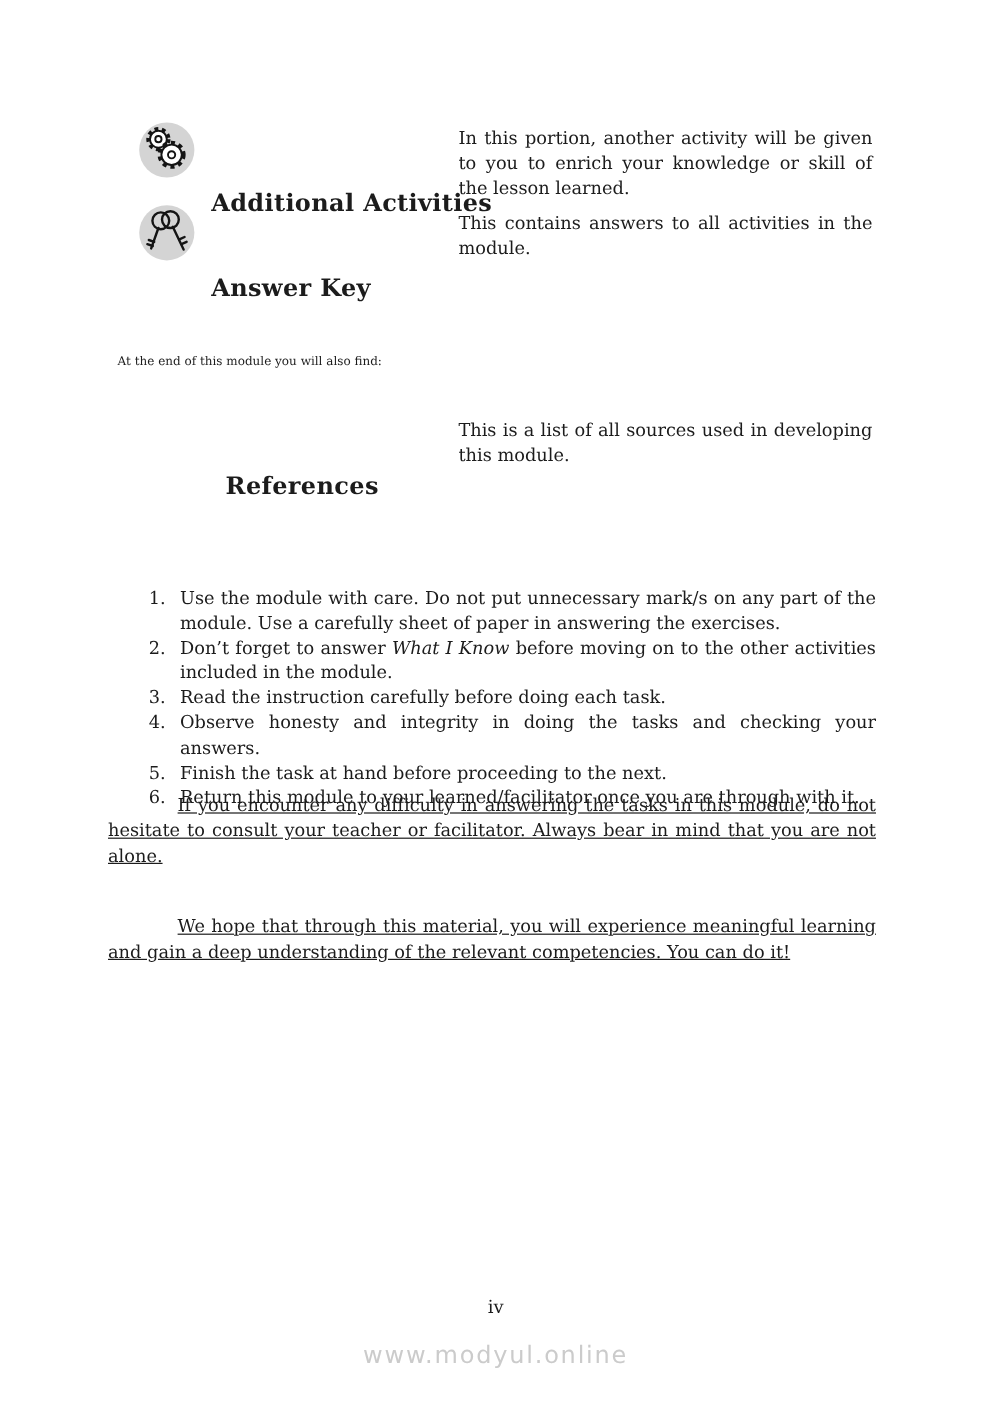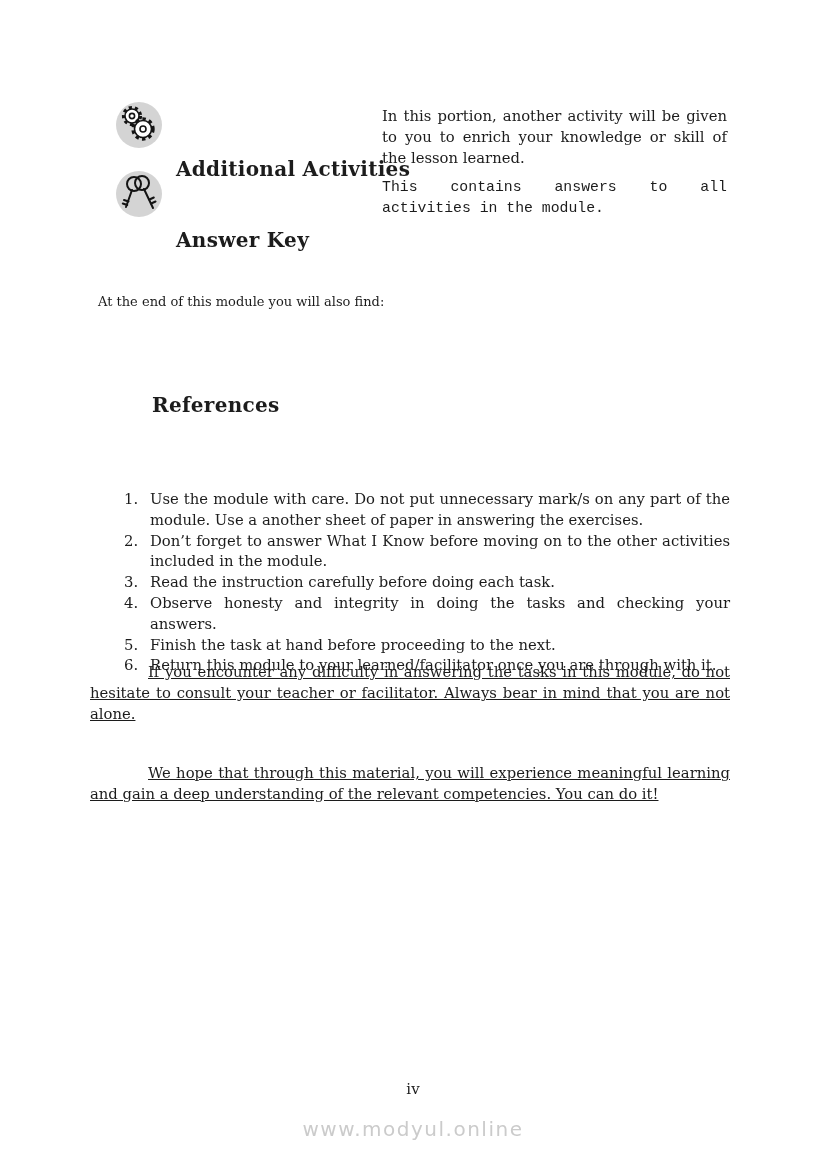--- a/index.html
+++ b/index.html
@@ -23,26 +23,26 @@
     display:flex;align-items:center;justify-content:center;
   }
   .legend-label{
     font-size:20px;
     font-weight:700;
     letter-spacing:.3px;
     white-space:nowrap;
     margin-top:44px;
   }
   .desc{width:345px;}
-  .plain-line{font-size:13px;line-height:20.8px;}
+  .plain-line{font-size:10px;line-height:20.8px;}
   .reminder-list{width:640px;}
   .reminder-item{display:flex;font-size:14.8px;line-height:20.8px;}
   .reminder-num{flex:none;width:26px;margin-left:34px;}
   .reminder-body{flex:1;text-align:justify;}
-  .reminder-body .it{margin-top:12px;}
+  .reminder-body .it{font-style:italic;margin-top:12px;}
   .para{
     width:640px;
     font-size:14.8px;line-height:20.8px;
     text-align:justify;
     text-indent:58px;
     text-decoration:underline;
   }
   .page-number{
     width:826px;text-align:center;
     font-size:15px;
@@ -83,31 +83,32 @@
         <path d="M16 19 L10 36"></path>
         <path d="M12.5 30.5 L8 29"></path>
         <path d="M11.3 34 L6.8 32.5"></path>
         <path d="M28 18 L37 37"></path>
         <path d="M33.5 28.5 L37.8 26.5"></path>
         <path d="M35.2 32.5 L39.5 30.5"></path>
       </g>
     </svg>
   </div>
   <div class="abs legend-label" style="left:176px;top:184px;">Answer Key</div>
-  <div class="abs body-text desc" style="left:382px;top:177px;font-family:Liberation Mono, monospace;">This contains answers to all activities in the module.</div>
+  <div class="abs body-text desc" style="left:382px;top:177px;">This contains answers to all activities in the module.</div>
 
   <div class="abs plain-line" style="left:98px;top:292px;">At the end of this module you will also find:</div>
 
-  <div class="abs legend-label" style="left:152px;top:349px;">References</div>
+  <div class="abs legend-label" style="left:188px;top:349px;">References</div>
+  <div class="abs body-text desc" style="left:382px;top:349px;">This is a list of all sources used in developing this module.</div>
 
 
   <div class="abs reminder-list" style="left:90px;top:489px;">
     <div class="reminder-item">
       <span class="reminder-num">1.</span>
-      <span class="reminder-body"><span>Use the module with care. Do not put unnecessary mark/s on any part of the module. Use a another sheet of paper in answering the exercises.</span><span class="it"></span><span></span></span>
+      <span class="reminder-body"><span>Use the module with care. Do not put unnecessary mark/s on any part of the module. Use a carefully sheet of paper in answering the exercises.</span><span class="it"></span><span></span></span>
     </div>
     <div class="reminder-item">
       <span class="reminder-num">2.</span>
       <span class="reminder-body"><span>Don’t forget to answer </span><span class="it">What I Know</span><span> before moving on to the other activities included in the module.</span></span>
     </div>
     <div class="reminder-item">
       <span class="reminder-num">3.</span>
       <span class="reminder-body"><span>Read the instruction carefully before doing each task.</span><span class="it"></span><span></span></span>
     </div>
     <div class="reminder-item">

